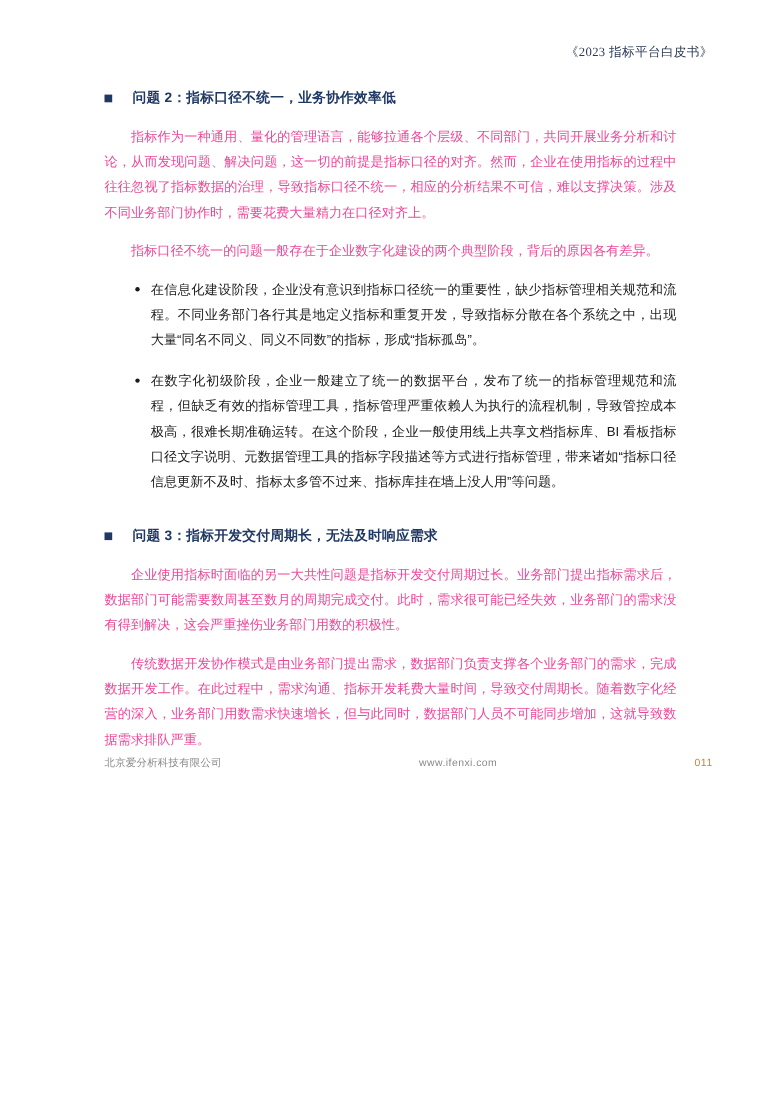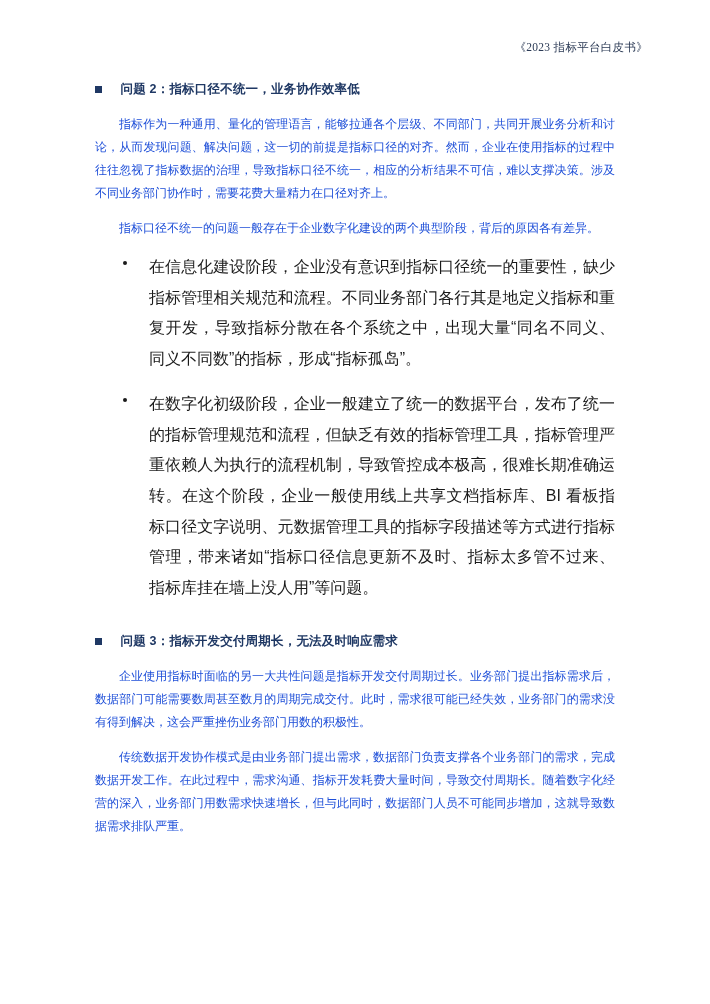--- a/index.html
+++ b/index.html
@@ -58,21 +58,21 @@
     line-height: 1.5;
     letter-spacing: 0.2px;
   }
   p.body {
     font-size: 12px;
     line-height: 1.92;
     text-align: justify;
     text-justify: inter-ideograph;
     margin: 0 0 12px 0;
     text-indent: 2em;
-    color: #1d4ed8;
+    color: #ec4899;
   }
   p.body.last {
     margin-bottom: 0;
   }
   .sub-list {
     margin: 4px 0 10px 0;
     padding: 0;
     list-style: none;
   }
   .sub-item {
@@ -83,25 +83,25 @@
   }
   .sub-dot {
     flex: 0 0 auto;
     width: 4px;
     height: 4px;
     background: #1a1a1a;
     border-radius: 50%;
     margin-top: 9px;
   }
   .sub-text {
-    font-size: 16px;
+    font-size: 12px;
     line-height: 1.92;
     text-align: justify;
     text-justify: inter-ideograph;
-    margin-left: 22px;
+    margin-left: 10px;
     flex: 1 1 auto;
   }
   .gap-before-section {
     height: 14px;
   }
   .footer {
     position: absolute;
     bottom: 40px;
     left: 95px;
     right: 62px;
@@ -156,14 +156,19 @@
     <div class="section-head">
       <span class="bullet-square"></span>
       <span class="section-title">问题 3：指标开发交付周期长，无法及时响应需求</span>
     </div>
 
     <p class="body">企业使用指标时面临的另一大共性问题是指标开发交付周期过长。业务部门提出指标需求后，数据部门可能需要数周甚至数月的周期完成交付。此时，需求很可能已经失效，业务部门的需求没有得到解决，这会严重挫伤业务部门用数的积极性。</p>
     <p class="body last">传统数据开发协作模式是由业务部门提出需求，数据部门负责支撑各个业务部门的需求，完成数据开发工作。在此过程中，需求沟通、指标开发耗费大量时间，导致交付周期长。随着数字化经营的深入，业务部门用数需求快速增长，但与此同时，数据部门人员不可能同步增加，这就导致数据需求排队严重。</p>
 
   </div>
 
+  <div class="footer">
+    <span class="footer-left">北京爱分析科技有限公司</span>
+    <span class="footer-center">www.ifenxi.com</span>
+    <span class="footer-right">011</span>
+  </div>
 
 </div>
 
 </body></html>

